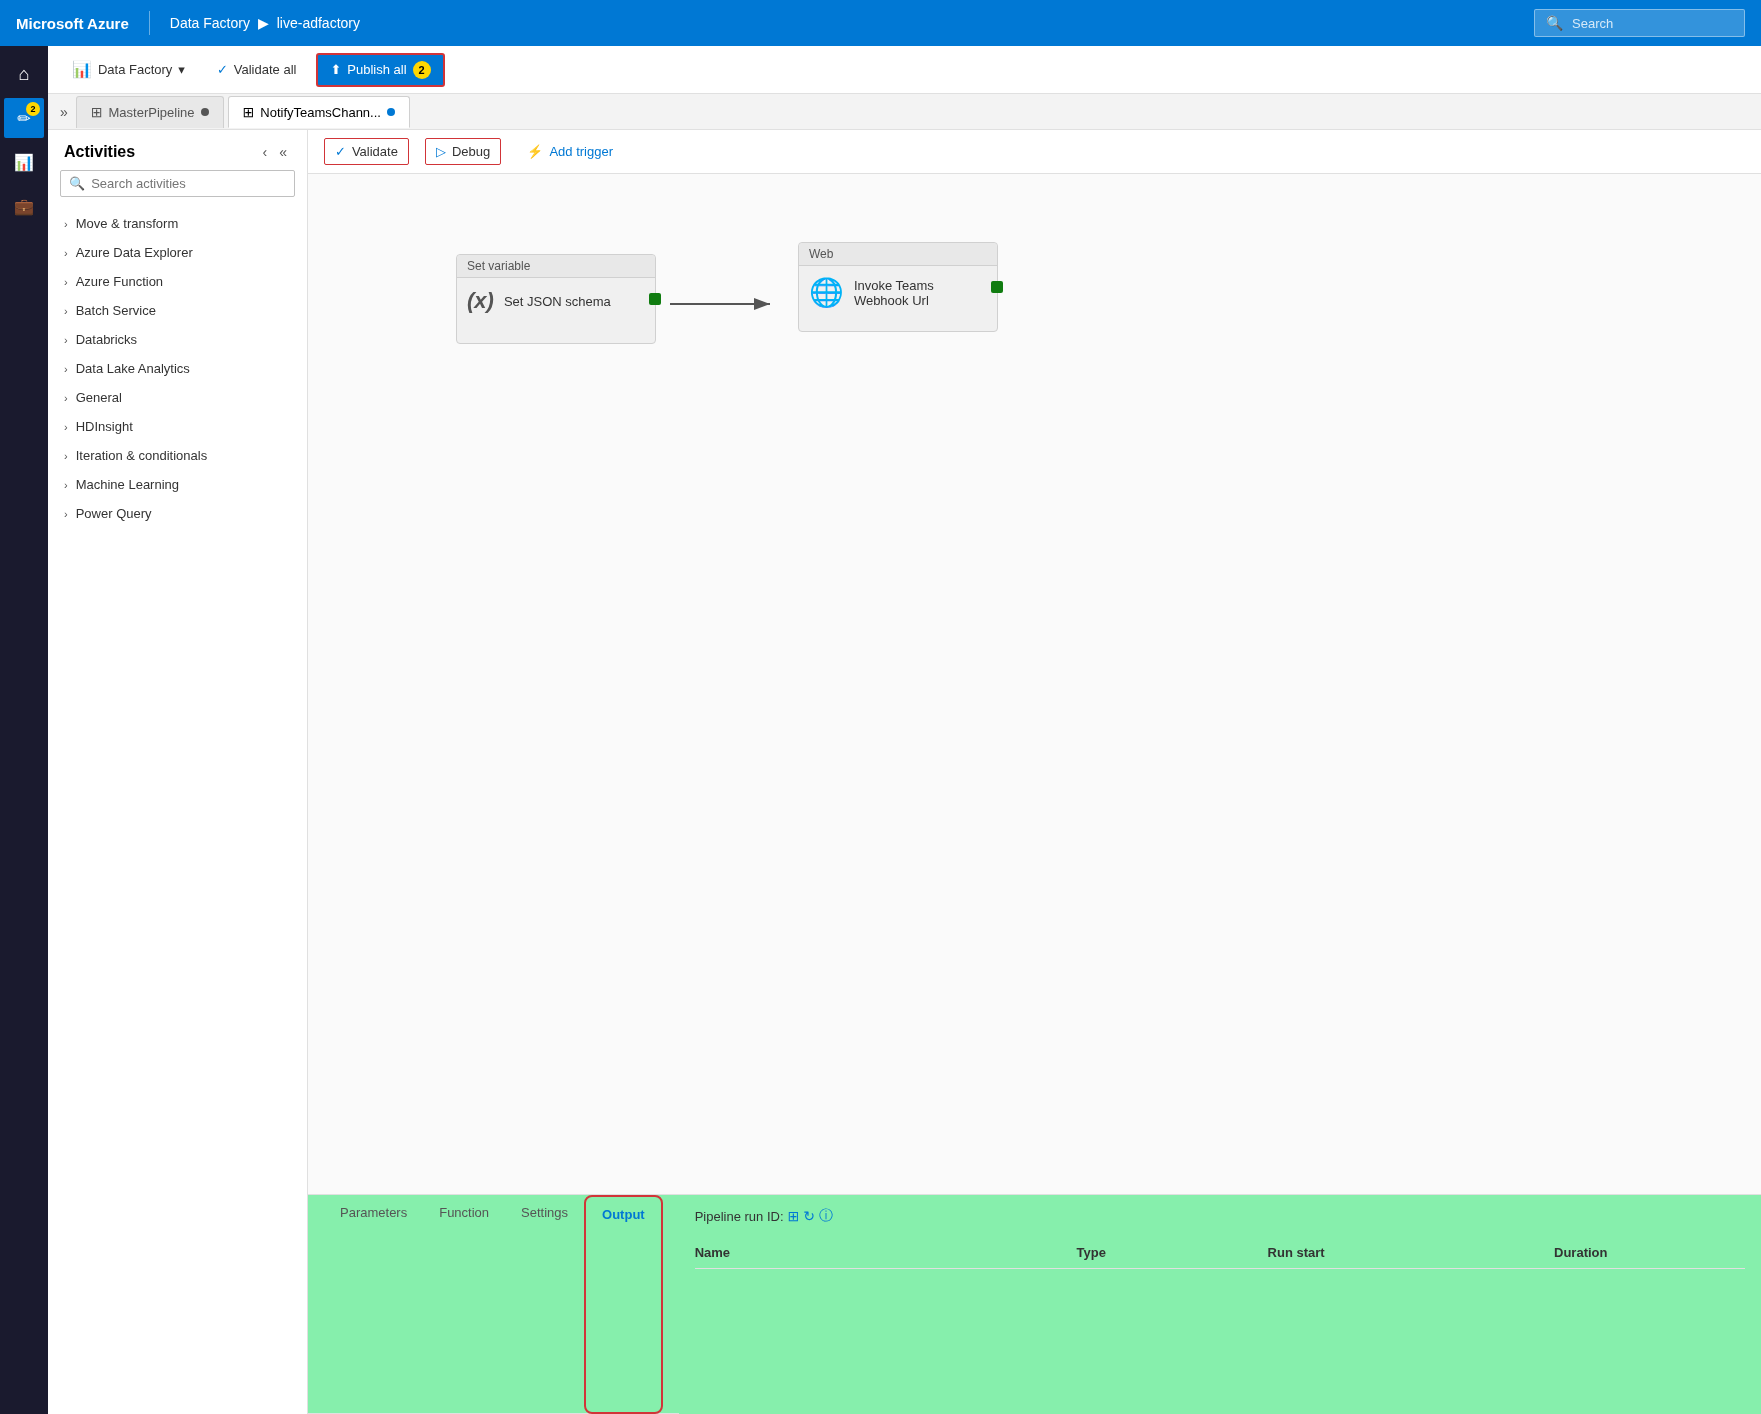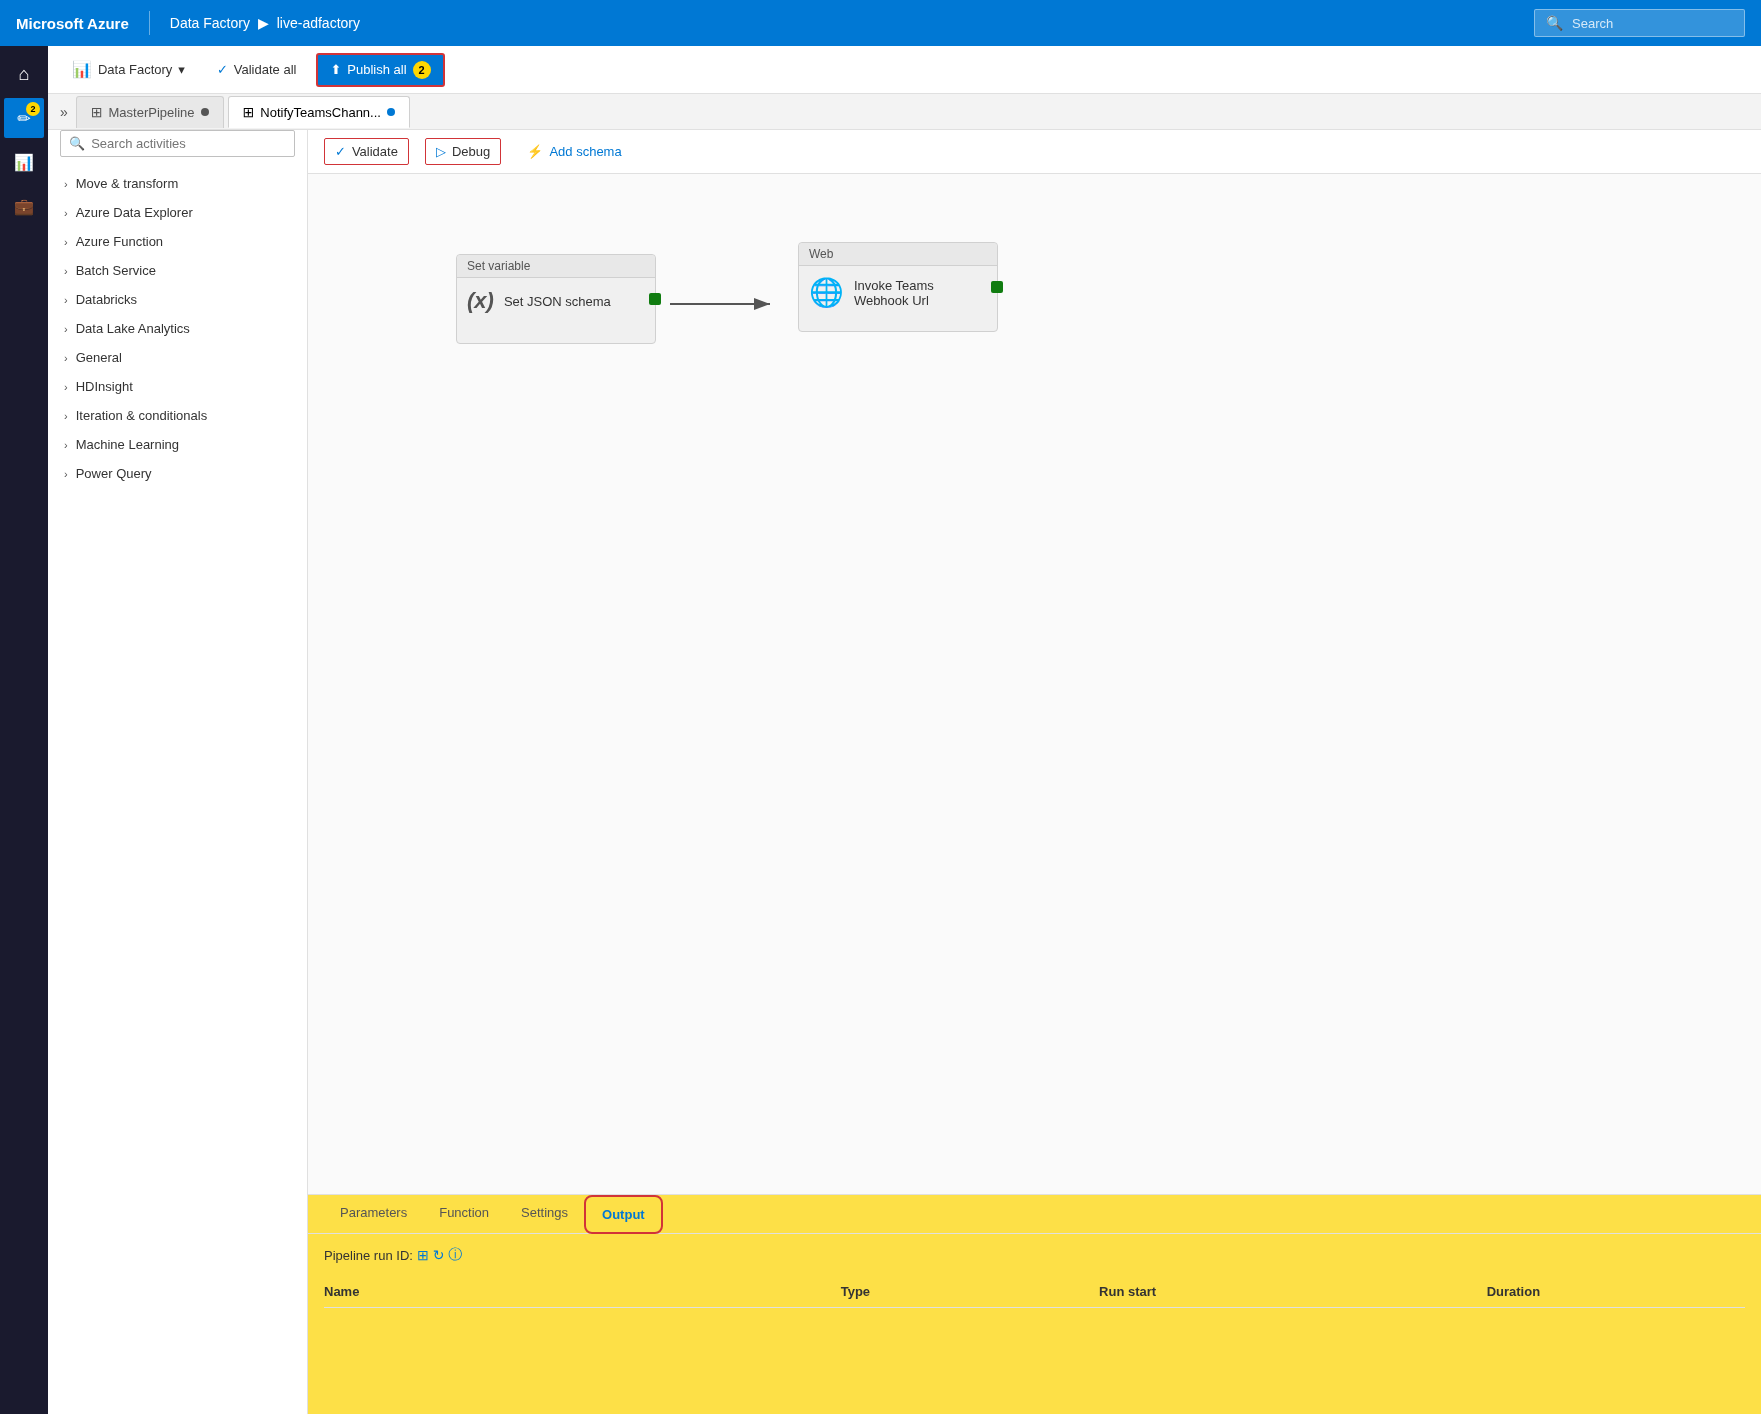--- a/index.html
+++ b/index.html
@@ -278,25 +278,24 @@
       height: 12px;
       background: #107c10;
       border-radius: 2px;
       top: 50%;
       transform: translateY(-50%);
     }
     .node-connector.right { right: -6px; }
 
     
     .bottom-panel {
-      background: #fde047;
+      background: #86efac;
       border-top: 1px solid #e0e0e0;
       height: 220px;
       display: flex;
-      flex-direction: column;
     }
     .bottom-tabs {
       display: flex;
       border-bottom: 1px solid #e0e0e0;
       padding: 0 16px;
     }
     .bottom-tab {
       padding: 10px 16px;
       cursor: pointer;
       font-size: 13px;
@@ -399,20 +398,27 @@
       <div class="tab active">
         <span style="font-size:14px;">⊞</span>
         <span>NotifyTeamsChann...</span>
         <div class="tab-dot"></div>
       </div>
     </div>
 
     <div class="body-area">
 
       <div class="activities-panel">
+        <div class="activities-header">
+          <span class="activities-title">Activities</span>
+          <div class="activities-controls">
+            <button class="ctrl-btn">‹</button>
+            <button class="ctrl-btn">«</button>
+          </div>
+        </div>
         <div class="search-box">
           <span class="search-icon-small">🔍</span>
           <input type="text" placeholder="Search activities" style="">
         </div>
 
         <div class="activity-group">
           <span class="activity-chevron">›</span>
           <span>Move &amp; transform</span>
         </div>
         <div class="activity-group">
@@ -463,21 +469,21 @@
           <button class="canvas-btn">
             <span style="color:#0078d4;">✓</span>
             <span>Validate</span>
           </button>
           <button class="canvas-btn">
             <span style="color:#0078d4;">▷</span>
             <span>Debug</span>
           </button>
           <button class="canvas-btn-plain">
             <span style="color:#0078d4;">⚡</span>
-            <span>Add schema</span>
+            <span>Add trigger</span>
           </button>
         </div>
 
         <div class="pipeline-canvas" style="position:relative; overflow:hidden;">
 
           <div class="pipeline-node" style="left:148px; top:80px;">
             <div class="node-header">Set variable</div>
             <div class="node-body">
               <span class="node-icon" style="font-style:italic; font-size:22px; color:#555;">(x)</span>
               <span class="node-label">Set JSON schema</span>

